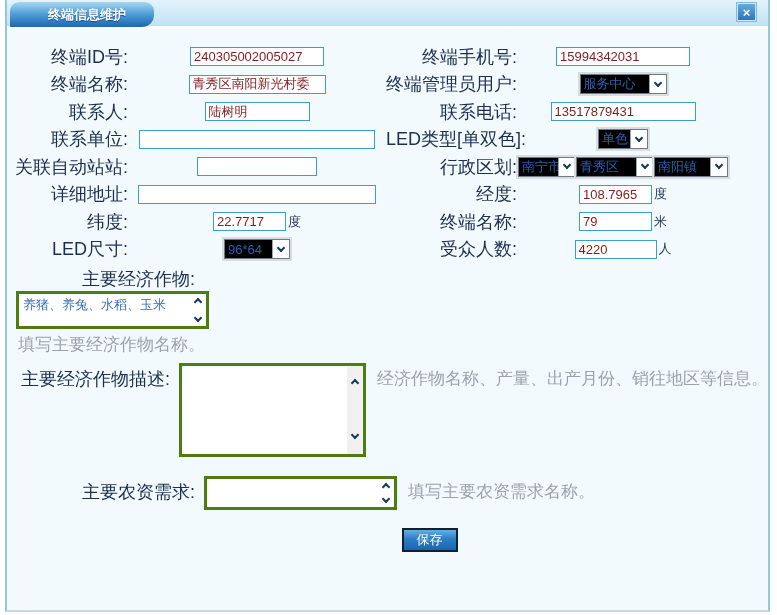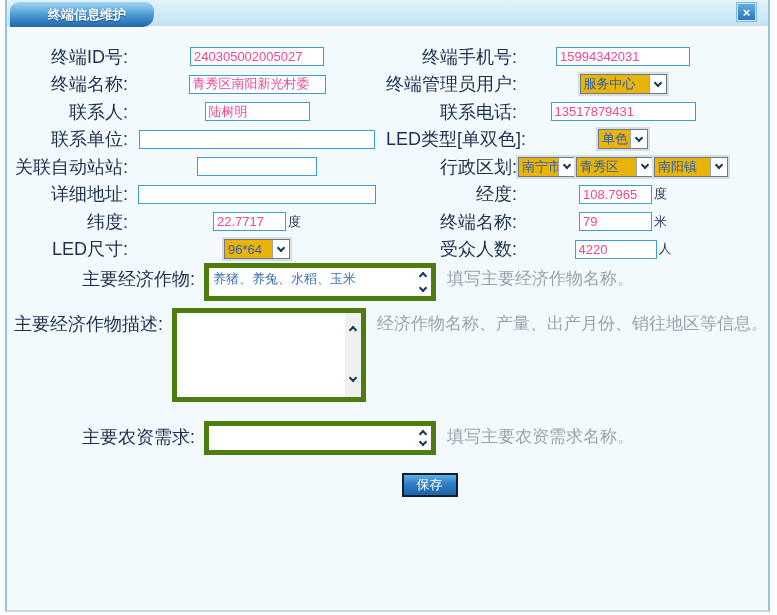--- a/index.html
+++ b/index.html
@@ -45,45 +45,45 @@
   
   .form { padding-top: 14px; }
   .row { display: flex; align-items: center; height: 27.5px; }
   .lbl { font-size: 18px; color: #1c2f4e; white-space: nowrap; }
   .lbl-l { width: 121px; text-align: right; }
   .cell-l { width: 258px; display: flex; justify-content: center; align-items: center; }
   .lbl-r { width: 131px; text-align: right; }
   .cell-r { width: 212px; display: flex; justify-content: center; align-items: center; }
   input.txt {
     height: 19px; border: 1px solid #3d9bd5; background: #fff;
-    font-family: inherit; font-size: 13px; color: #ec4899; padding: 0 3px;
+    font-family: inherit; font-size: 13px; color: #7f1d1d; padding: 0 3px;
   }
   .unit { font-size: 13px; color: #1c2f4e; margin-left: 2px; }
   
   .select {
-    height: 20px; background: #eab308;
+    height: 20px; background: #000000;
     border: 1px solid #6e7b86;
     box-shadow: 0 0 0 2px #d8dde0;
     display: inline-flex; align-items: center; cursor: pointer;
   }
   .sel-text { flex: 1; font-size: 13px; color: #2b5fae; padding: 0 2px 0 3px; white-space: nowrap; overflow: hidden; }
   .sel-arrow {
     width: 17px; align-self: stretch; background: #ffffff;
     border-left: 1px solid #9aa5ad;
     display: flex; align-items: center; justify-content: center;
   }
   .chev { width: 6px; height: 6px; border-right: 2px solid #16395e; border-bottom: 2px solid #16395e; }
   .chev.down { transform: rotate(45deg); margin-top: -3px; }
   .chev.up   { transform: rotate(-135deg); margin-bottom: -3px; }
   
   .ta-row { display: flex; align-items: flex-start; }
   .ta-lbl { width: 188px; text-align: right; padding-top: 4px; }
   .ta-box {
-    margin-left: 9px; width: 232px; background: #fff;
-    border: 5px solid #4d7c0f; display: flex;
+    margin-left: 9px; width: 193px; background: #fff;
+    border: 3px solid #4d7c0f; display: flex;
   }
   .ta-input {
     flex: 1; border: none; outline: none; resize: none; background: transparent;
     font-family: inherit; font-size: 13px; color: #3b6eb5; padding: 2px 1px 2px 4px;
     overflow: hidden;
   }
   .ta-scroll {
     width: 16px; display: flex; flex-direction: column;
     justify-content: space-between; align-items: center; padding: 5px 0;
   }
@@ -91,21 +91,21 @@
   .hint { font-size: 17px; color: #9aa3ab; margin-left: 11px; padding-top: 4px; white-space: nowrap; }
   
   .footer { padding-top: 13px; display: flex; justify-content: center; }
   .save-btn {
     margin-left: 84px;
     height: 24px; padding: 0 13px;
     font-family: inherit; font-size: 13px; color: #ffffff;
     background: linear-gradient(180deg, #5fb0e4 0%, #2d7ec4 45%, #1d64ab 100%);
     border: 2px solid #10202e; cursor: pointer;
   }
-  .mb7  { margin-bottom: 7px; }
+  .mb7  { margin-bottom: 7px; flex-direction: column; }
   .mb19 { margin-bottom: 19px; }
   .mb5  { margin-bottom: 5px; }
 </style>
 </head>
 <body>
 
 <div class="dialog">
   <div class="titlebar">
     <div class="tab">
       <span>终端信息维护</span>

